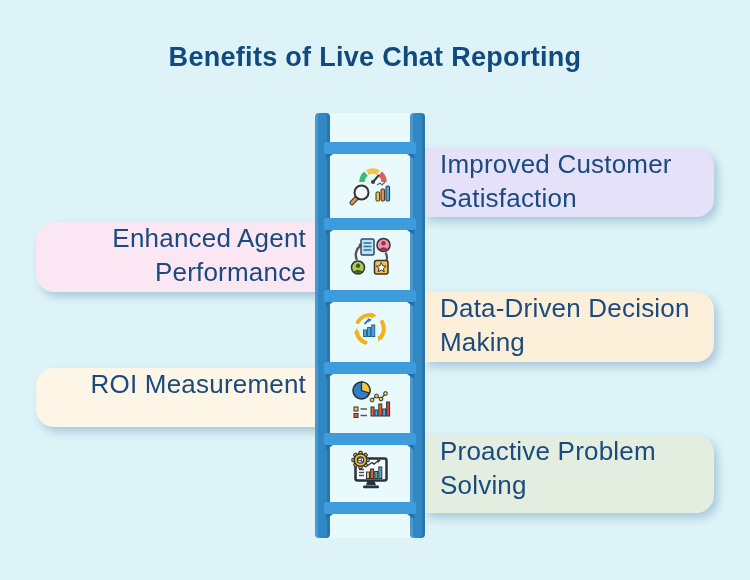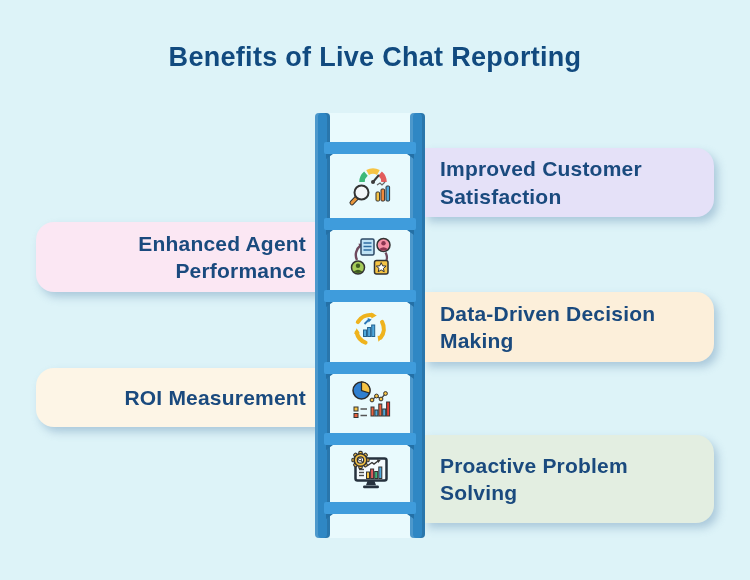--- a/index.html
+++ b/index.html
@@ -39,23 +39,23 @@
   .rung::after{
     content:"";position:absolute;right:2px;bottom:-5px;
     border-right:7px solid #2470a6;border-bottom:5px solid transparent;
   }
   .icon-tile{
     position:absolute;left:347px;width:46px;height:46px;z-index:4;
   }
   .icon-tile svg{width:46px;height:46px;display:block;}
   
   .card{
-    position:absolute;display:flex;align-items:center;
+    position:absolute;display:flex;align-items:flex-start;
     box-sizing:border-box;
-    color:#1a4a7e;font-size:21px;font-weight:700;line-height:1.3;
+    color:#1a4a7e;font-size:26px;font-weight:400;line-height:1.3;
     box-shadow:4px 5px 8px rgba(110,150,185,.45);
     z-index:1;letter-spacing:.2px;
   }
   .card.right{
     left:424px;width:290px;
     border-radius:0 18px 18px 0;
     padding:0 20px 0 16px;
     justify-content:flex-start;text-align:left;
   }
   .card.left{
@@ -77,21 +77,21 @@
   </div>
   <div class="card right" style="top: 292px; height: 70px; background-color: rgb(252, 239, 218);">
     <span>Data-Driven Decision Making</span>
   </div>
   <div class="card left" style="top: 222px; height: 70px; background-color: rgb(251, 231, 243);">
     <span>Enhanced Agent Performance</span>
   </div>
   <div class="card left" style="top: 368px; height: 59px; background-color: rgb(253, 245, 230);">
     <span>ROI Measurement</span>
   </div>
-  <div class="card right" style="top: 435px; height: 88px; background-color: rgb(227, 238, 225);">
+  <div class="card right" style="top: 435px; height: 78px; background-color: rgb(227, 238, 225);">
     <span>Proactive Problem Solving</span>
   </div>
 
   <div class="ladder-interior"></div>
   <div class="rail left"></div>
   <div class="rail right"></div>
   <div class="rung" style="top:142px;"></div>
   <div class="rung" style="top:218px;"></div>
   <div class="rung" style="top:290px;"></div>
   <div class="rung" style="top:362px;"></div>

